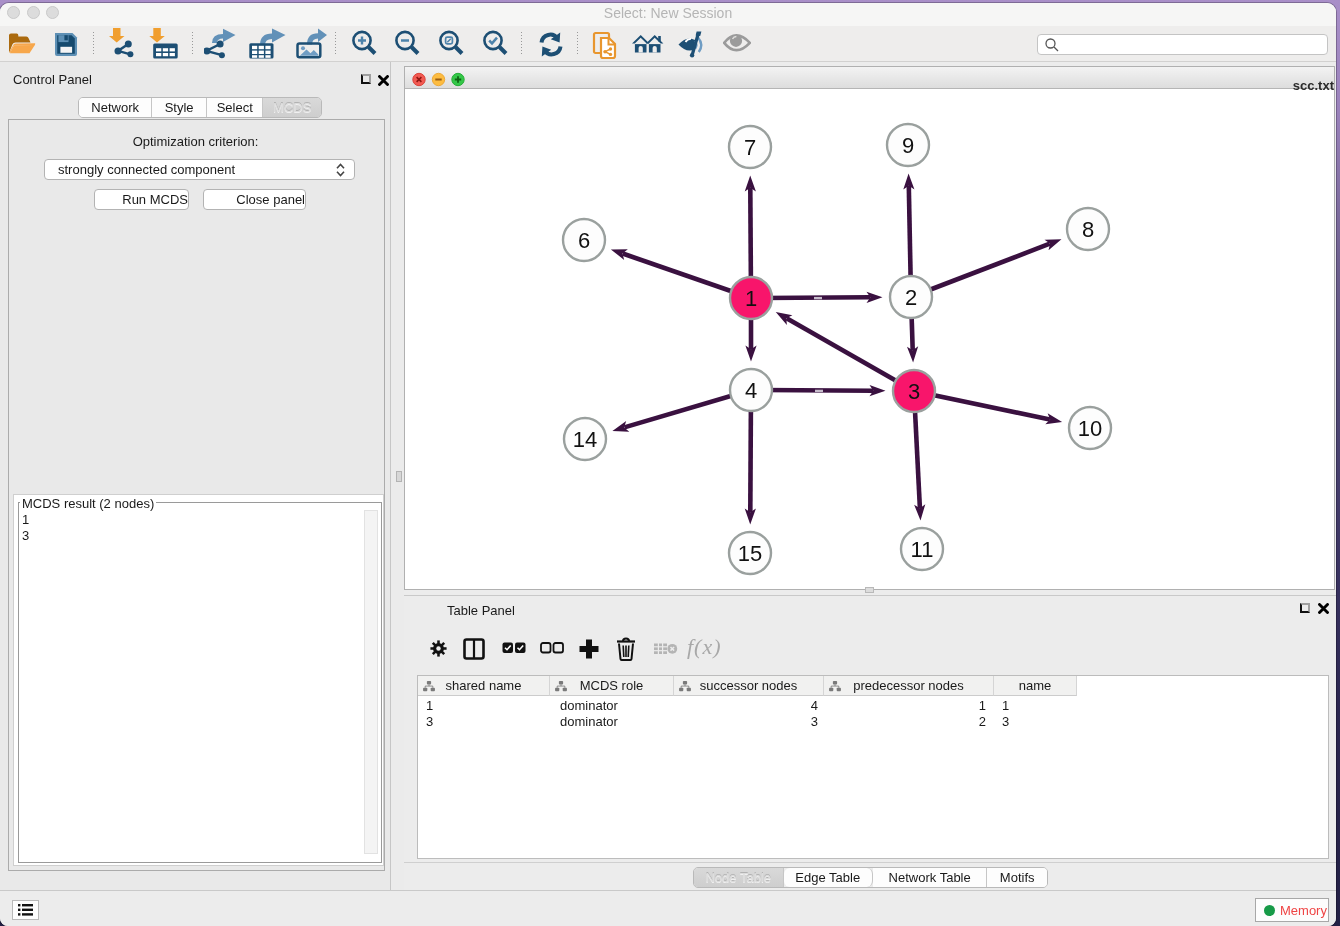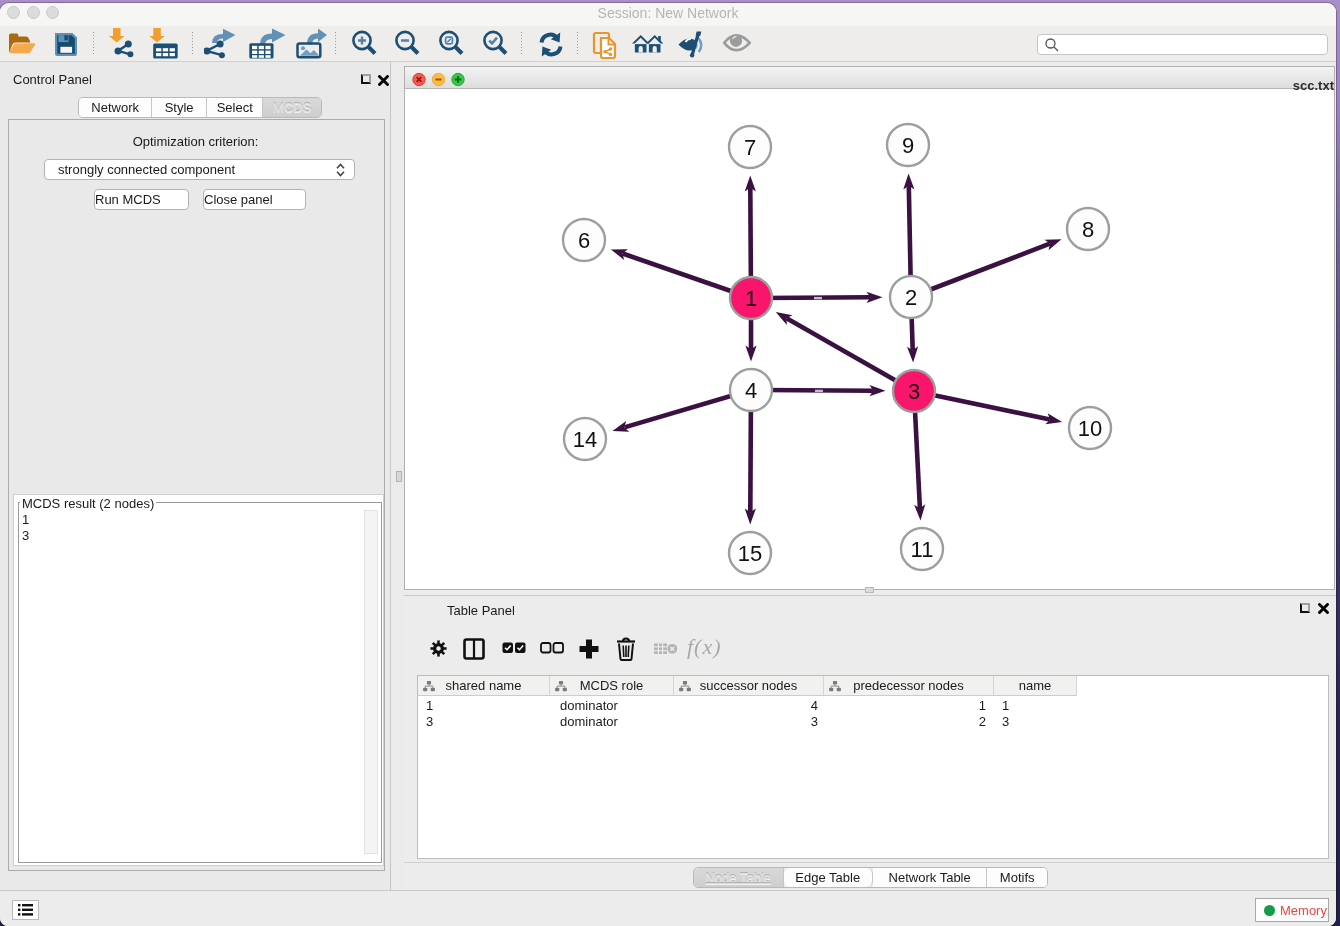--- a/index.html
+++ b/index.html
@@ -31,21 +31,21 @@
   .float-ic { position:absolute; width:10px; height:10px; border:2px solid #111; border-top-color:#a0a0a0; border-right-color:#a0a0a0; }
   
   .tabbar { position:absolute; display:flex; height:21px; border-radius:5px; overflow:hidden; border:1px solid #b9b9b9; }
   .tab { font-size:13px; color:#1a1a1a; background:#fdfdfd; display:flex; align-items:center; justify-content:center; border-right:1px solid #c6c6c6; }
   .tab:last-child { border-right:none; }
   .tab.sel { background:linear-gradient(#d9d9d9,#cecece); color:#dcdcdc; text-shadow:0 1px 0 #f0f0f0, 0 -1px 0 #b2b2b2; }
   
   #tabcontent { position:absolute; left:8px; top:57px; width:377px; height:752px; border:1px solid #ababab; }
   #optlabel { position:absolute; left:0; top:72px; width:391px; text-align:center; font-size:13px; color:#1a1a1a; }
   #optselect { position:absolute; left:44px; top:97px; width:311px; height:21px; background:#fff; border:1px solid #b3b3b3; border-radius:4px; font-size:13px; color:#1a1a1a; line-height:19px; padding-left:13px; }
-  .btn { position:absolute; height:21px; background:#fff; border:1px solid #b3b3b3; border-radius:4px; font-size:13px; color:#1a1a1a; text-align:left; line-height:19px; }
+  .btn { position:absolute; height:21px; background:#fff; border:1px solid #b3b3b3; border-radius:4px; font-size:13px; color:#1a1a1a; text-align:right; line-height:19px; }
   #resultbox { position:absolute; left:13px; top:432px; width:371px; height:372px; background:#fff; border:1px solid #cfcfcf; }
   #fieldset { position:absolute; left:4px; top:7px; width:364px; height:361px; border:1px solid #9a9a9a; }
   #fslabel { position:absolute; left:1px; top:-7px; background:#fff; font-size:13px; color:#1a1a1a; padding:0 2px; }
   #resulttext { position:absolute; left:8px; top:17px; font-size:13px; color:#1a1a1a; line-height:16px; }
   #resscroll { position:absolute; right:5px; top:15px; width:14px; height:344px; background:#f4f4f4; border:1px solid #e2e2e2; }
   
   #netwin { position:absolute; left:404px; top:63px; width:931px; height:524px; background:#fff; border:1px solid #b0b0b0; }
   #nettitle { position:absolute; left:0; top:0; width:100%; height:22px; background:linear-gradient(#f3f3f3,#dddddd); border-bottom:1px solid #b5b5b5; }
   #nettitle span { position:absolute; width:100%; text-align:right; top:11px; font-size:13px; font-weight:bold; color:#2b2b2b; }
   
@@ -58,21 +58,21 @@
   #graph text { font-family:"Liberation Sans", sans-serif; }
   #statusbar { position:absolute; left:0; top:887px; width:100%; height:36px; background:#ececec; border-top:1px solid #c9c9c9; }
 </style>
 </head>
 <body>
 <div id="win">
   <div id="titlebar">
     <div class="tl" style="left:7px;"></div>
     <div class="tl" style="left:27px;"></div>
     <div class="tl" style="left:46px;"></div>
-    <div id="wtitle">Session: New Network</div>
+    <div id="wtitle">Select: New Session</div>
   </div>
   <div id="toolbar">
 
     <svg class="tbi" style="left:7px;" width="30" height="26" viewBox="0 0 30 26">
       <path d="M2 22 L2 4.3 Q2 2.5 4 2.5 L9.7 2.5 Q11.3 2.5 11.3 4.2 L11.3 5.5 L19.3 5.5 Q21 5.5 21.6 7.2 L23.5 11.5 L8.5 11.5 Q6.3 11.5 5.5 13.3 Z" fill="#ab6a0e"></path>
       <path d="M7.1 14.3 L27.9 14 L22.5 22.3 L2.9 22.3 Z" fill="#f7a74b"></path>
       <path d="M6.6 13.6 Q7.5 12.4 9 12.4 L28.2 12.2 L28 13.9 L7 14.2 L3.3 21.8 L2.3 21 Z" fill="#f7a74b"></path>
     </svg>
 
     <svg class="tbi" style="left:52px;" width="26" height="26" viewBox="0 0 26 26">
@@ -434,21 +434,21 @@
       <div class="cell" style="left:406px;top:22px;width:162px;text-align:right;">1</div>
       <div class="cell" style="left:584px;top:22px;">1</div>
       <div class="cell" style="left:8px;top:38px;">3</div>
       <div class="cell" style="left:142px;top:38px;">dominator</div>
       <div class="cell" style="left:256px;top:38px;width:144px;text-align:right;">3</div>
       <div class="cell" style="left:406px;top:38px;width:162px;text-align:right;">2</div>
       <div class="cell" style="left:584px;top:38px;">3</div>
     </div>
     <div style="position:absolute;left:0;top:266px;width:932px;height:1px;background:#cfcfcf;"></div>
     <div class="tabbar" style="left:289px;top:271px;width:355px;">
-      <div class="tab sel" style="width:90px;text-decoration:underline;">Node Table</div>
+      <div class="tab sel" style="width:90px;">Node Table</div>
       <div class="tab" style="width:90px;border-radius:6px;">Edge Table</div>
       <div class="tab" style="width:115px;">Network Table</div>
       <div class="tab" style="width:60px;">Motifs</div>
     </div>
   </div>
 
   <div id="statusbar">
     <div style="position:absolute;left:12px;top:9px;width:27px;height:20px;background:#fdfdfd;border:1px solid #b9b9b9;">
       <svg width="15" height="12" style="position:absolute;left:5px;top:3px;" viewBox="0 0 15 12">
         <g fill="#111">

